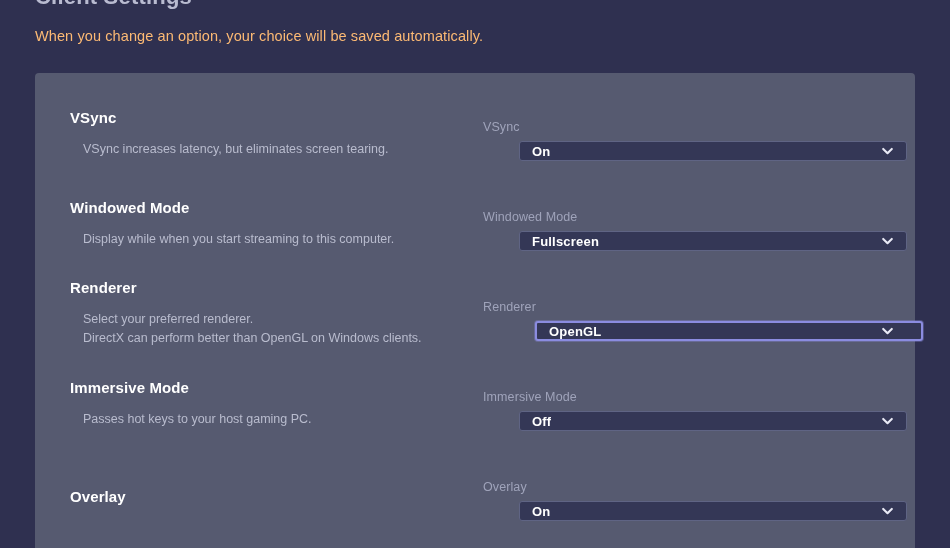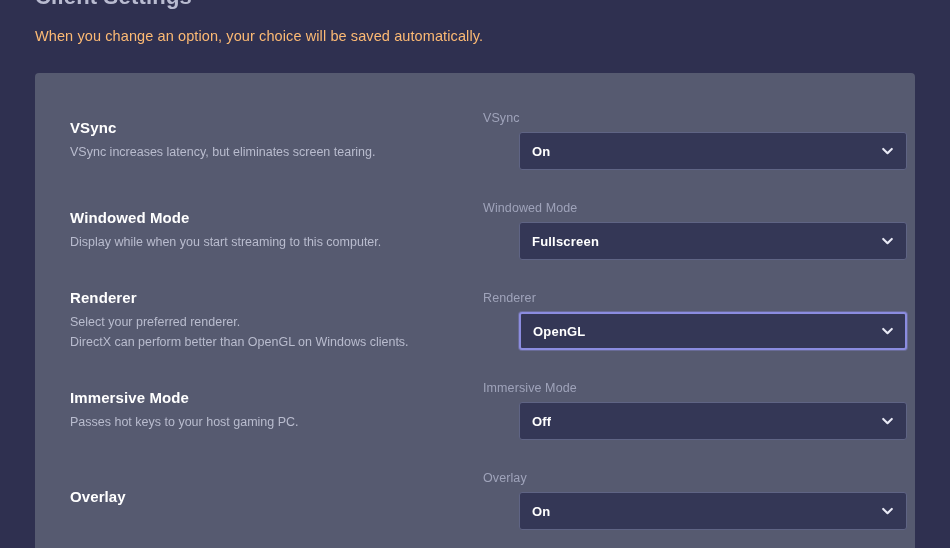--- a/index.html
+++ b/index.html
@@ -65,57 +65,58 @@
     font-weight: bold;
     color: #ffffff;
     letter-spacing: 0.1px;
     margin: 0 0 7px 0;
     line-height: 1.1;
   }
   .setting-desc {
     font-size: 12.5px;
     color: #b9bcce;
     line-height: 1.55;
-    margin: 0;
+    margin: 13px;
     max-width: 410px;
   }
   .setting-desc-line { display: block; }
 
   .setting-control {
     flex: 1 1 auto;
     padding-top: 1px;
     min-width: 0;
   }
   .control-label {
     font-size: 12.5px;
     color: #9fa3ba;
     margin: 0 0 7px 0;
     letter-spacing: 0.1px;
   }
 
   .select-wrap {
     position: relative;
     width: 424px;
-    height: 38px;
+    height: 20px;
     padding-left: 36px;
   }
   .select-box {
     width: 100%;
     height: 100%;
     background: #343756;
     border: 1px solid #5f6484;
     border-radius: 3px;
     display: flex;
     align-items: center;
     padding: 0 34px 0 12px;
     cursor: pointer;
   }
   .select-box.focused {
     border: 2px solid #8b8ce0;
     box-shadow: 0 0 0 1px rgba(139,140,224,0.35);
+    margin-left: 16px;
   }
   .select-value {
     font-size: 13px;
     font-weight: bold;
     color: #ffffff;
     letter-spacing: 0.2px;
     white-space: nowrap;
     overflow: hidden;
     text-overflow: ellipsis;
   }

